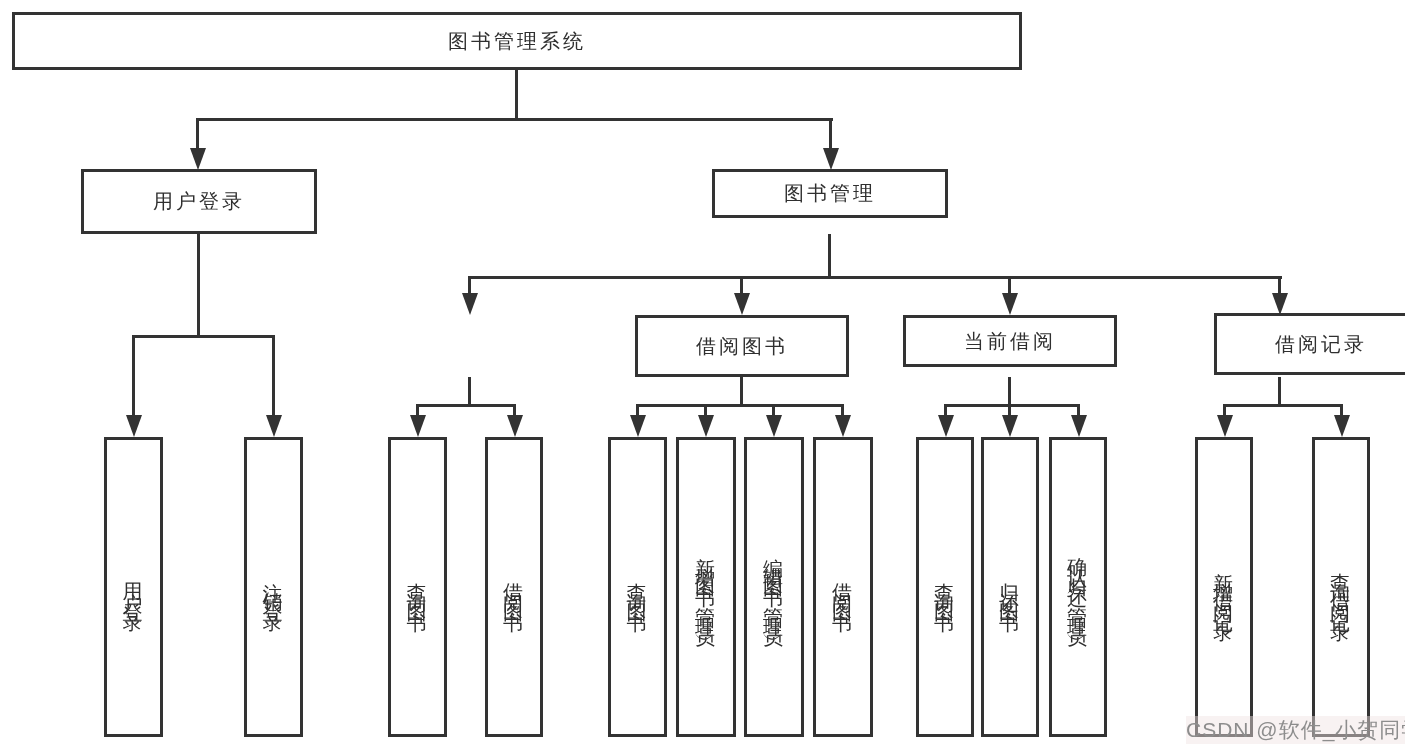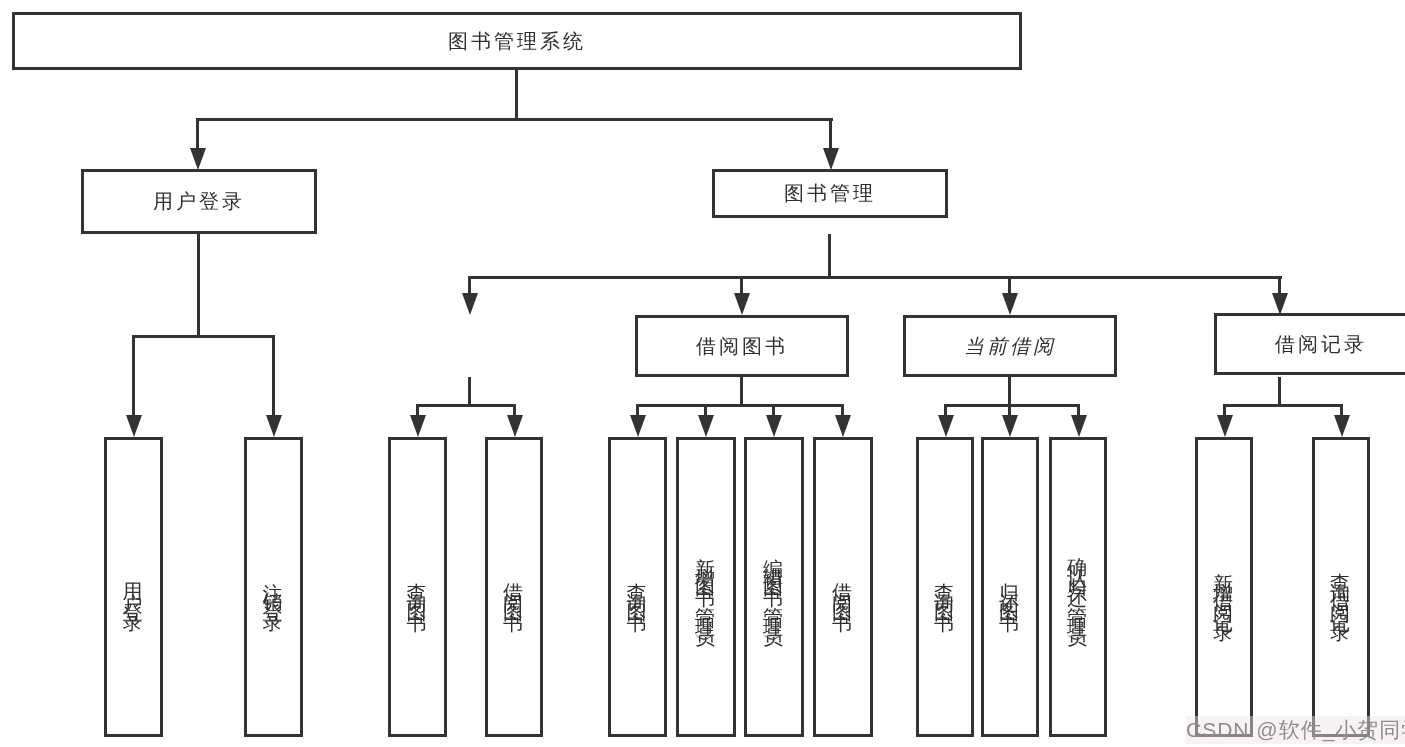--- a/index.html
+++ b/index.html
@@ -89,21 +89,21 @@
   <div class="vl" style="left:468px; top:276px; height:19px;"></div>
   <div class="ar" style="left:462px; top:293px;"></div>
   <div class="vl" style="left:740px; top:276px; height:19px;"></div>
   <div class="ar" style="left:734px; top:293px;"></div>
   <div class="vl" style="left:1008px; top:276px; height:19px;"></div>
   <div class="ar" style="left:1002px; top:293px;"></div>
   <div class="vl" style="left:1278px; top:276px; height:19px;"></div>
   <div class="ar" style="left:1272px; top:293px;"></div>
 
   <div class="hbox" style="left:635px; top:315px; width:214px; height:62px;">借阅图书</div>
-  <div class="hbox" style="left:903px; top:315px; width:214px; height:62px;font-style:italic;">当前借阅</div>
+  <div class="hbox" style="left:903px; top:315px; width:214px; height:52px;">当前借阅</div>
   <div class="hbox" style="left:1173px; top:313px; width:214px; height:62px;margin-left:41px;">借阅记录</div>
 
   <div class="vl" style="left:468px; top:377px; height:29px;"></div>
   <div class="hl" style="left:416px; top:404px; width:100px;"></div>
   <div class="vl" style="left:416px; top:404px; height:13px;"></div>
   <div class="ar" style="left:410px; top:415px;"></div>
   <div class="vl" style="left:513px; top:404px; height:13px;"></div>
   <div class="ar" style="left:507px; top:415px;"></div>
 
   <div class="vl" style="left:740px; top:377px; height:29px;"></div>

